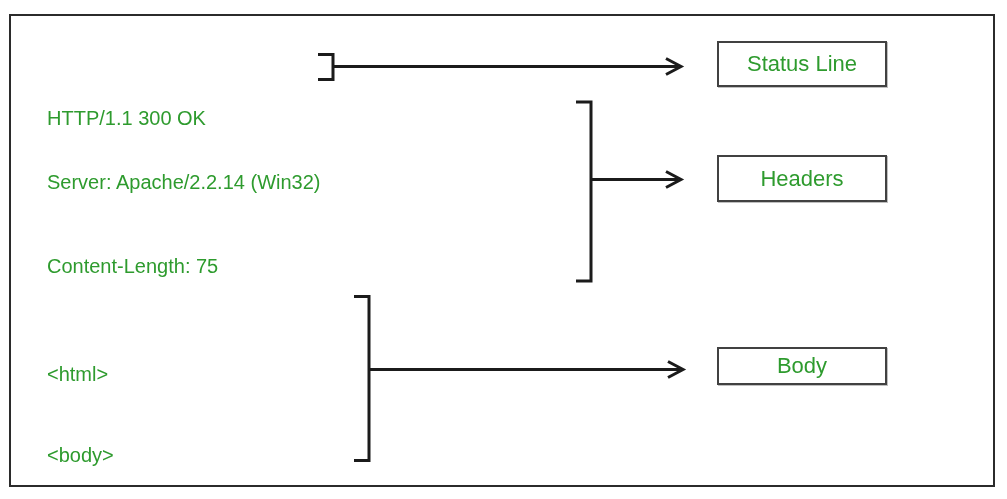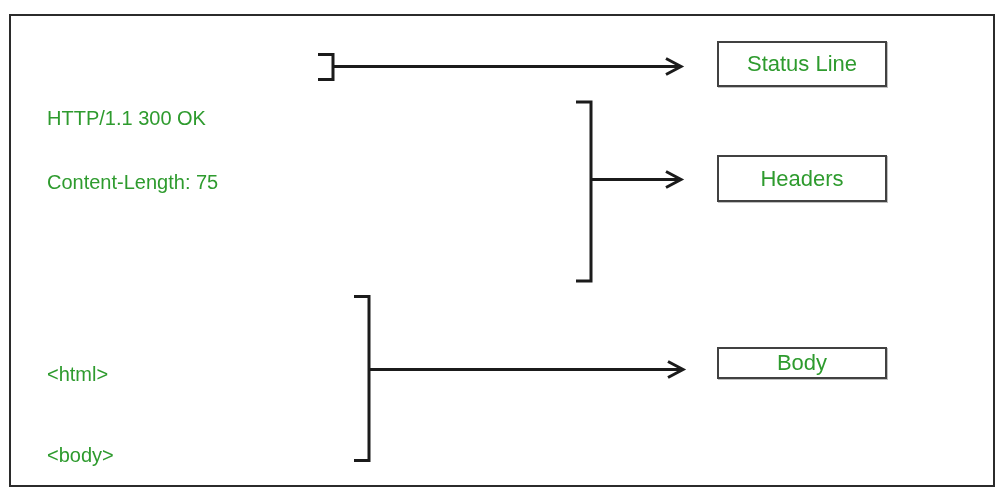--- a/index.html
+++ b/index.html
@@ -41,33 +41,34 @@
     align-items: center;
     justify-content: center;
     box-shadow: 1px 1px 0 rgba(0,0,0,0.25);
   }
   .label-box span {
     color: #2e9b2e;
     font-size: 22px;
   }
   .box-status  { top: 41px;  height: 46px; }
   .box-headers { top: 155px; height: 47px; }
-  .box-body    { top: 347px; height: 32px; }
+  .box-body    { top: 347px; height: 38px; }
 </style>
 </head>
 <body>
 
 <div class="canvas">
   <div class="frame"></div>
 
   <div class="green-text status-line-text">
     <div>HTTP/1.1 300 OK</div>
   </div>
 
   <div class="green-text headers-text">
+    <div>Server: Apache/2.2.14 (Win32)</div>
     <div>Content-Length: 75</div>
     
     
   </div>
 
   <div class="green-text body-text">
     <div>&lt;html&gt;</div>
     <div>&lt;body&gt;</div>
     
     

